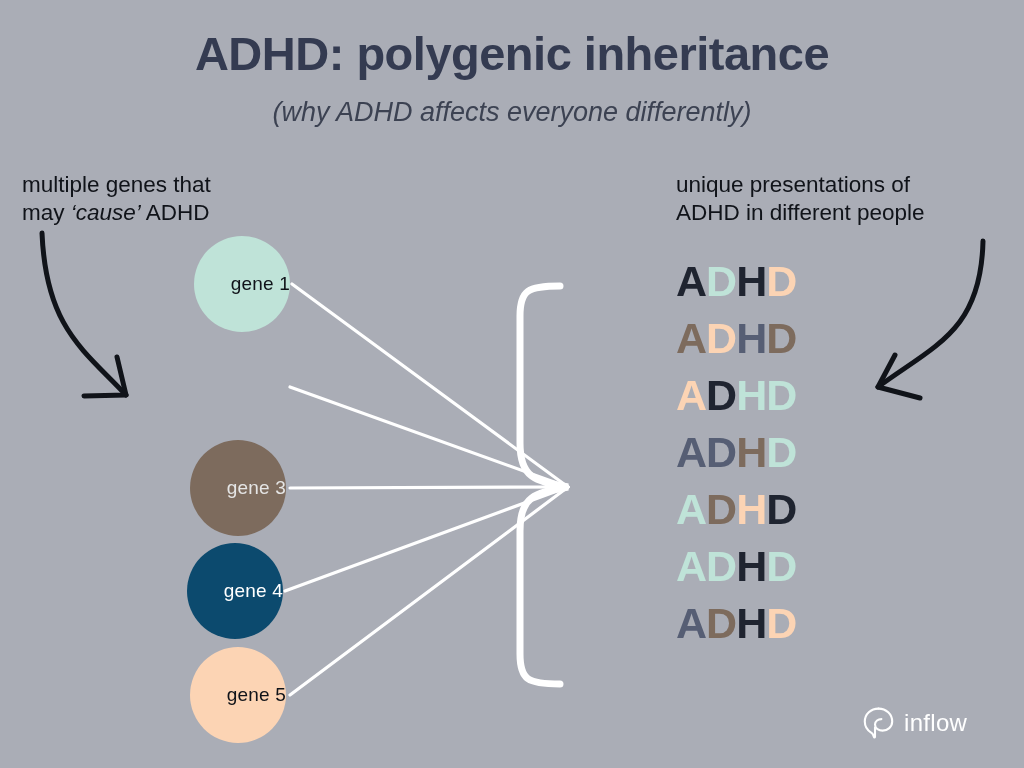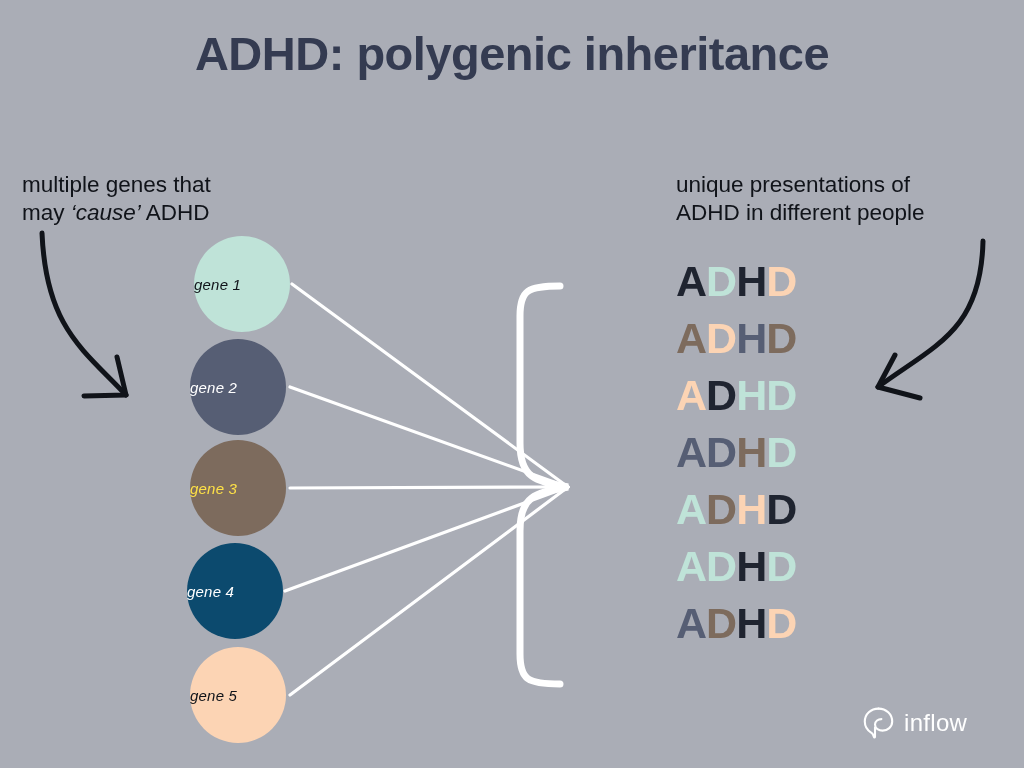--- a/index.html
+++ b/index.html
@@ -38,24 +38,23 @@
   }
   .caption .it { font-style: italic; }
   #caption-left  { left: 22px;  top: 171px; width: 290px; text-align: left; }
   #caption-right { left: 676px; top: 171px; width: 320px; text-align: left; }
 
   
   .gene {
     position: absolute;
     width: 96px; height: 96px;
     border-radius: 50%;
-    display: flex; align-items: center; justify-content: flex-start;
-    font-size: 15px; font-weight: 500;
+    display: flex; align-items: center; justify-content: flex-end;
+    font-size: 19px; font-weight: 500;
     letter-spacing: 0.2px;
-    font-style: italic;
   }
   #gene-1 { left: 194px; top: 236px; }
   #gene-2 { left: 190px; top: 339px; }
   #gene-3 { left: 190px; top: 440px; }
   #gene-4 { left: 187px; top: 543px; }
   #gene-5 { left: 190px; top: 647px; }
 
   
   #adhd-rows {
     position: absolute; left: 676px; top: 253px;
@@ -84,20 +83,21 @@
   #logo .logo-text {
     font-size: 24px; color: #ffffff; letter-spacing: 0.3px;
   }
 </style>
 </head>
 <body style="background: rgb(170, 173, 182);">
 
 <div id="stage">
 
   <div class="title" style="color: rgb(52, 59, 81);">ADHD: polygenic inheritance</div>
+  <div class="subtitle">(why ADHD affects everyone differently)</div>
 
   <div class="caption" id="caption-right">
     <div>unique presentations of</div>
     <div>ADHD in different people</div>
   </div>
 
   <div class="caption" id="caption-left">
     <div>multiple genes that</div>
     <div><span>may </span><span class="it">‘cause’</span><span> ADHD</span></div>
   </div>
@@ -117,24 +117,21 @@
     </g>
     <g id="arrow-right-group">
       <path id="arrow-right-path" fill="none" stroke="#101319" stroke-width="5" stroke-linecap="round" d="M 983 241 C 981 331 935 345 878 387"></path>
       <path id="arrow-right-head" fill="none" stroke="#101319" stroke-width="5" stroke-linecap="round" stroke-linejoin="round" d="M 895 355 L 878 387 L 920 398"></path>
     </g>
   </svg>
 
   <div class="gene" id="gene-1" style="background: rgb(191, 227, 216); color: rgb(16, 19, 25);">
     <span>gene 1</span>
   </div>
-  <div class="gene" id="gene-2" style="background: rgb(86, 94, 116); color: rgb(255, 255, 255);">
-    <span>gene 2</span>
-  </div>
-  <div class="gene" id="gene-3" style="background: rgb(125, 107, 93); color: #fde047;">
+  <div class="gene" id="gene-3" style="background: rgb(125, 107, 93); color: #e5e5e5;">
     <span>gene 3</span>
   </div>
   <div class="gene" id="gene-4" style="background: #0c4a6e; color: rgb(255, 255, 255);">
     <span>gene 4</span>
   </div>
   <div class="gene" id="gene-5" style="background: rgb(252, 212, 180); color: rgb(16, 19, 25);">
     <span>gene 5</span>
   </div>
 
   <div id="adhd-rows">

